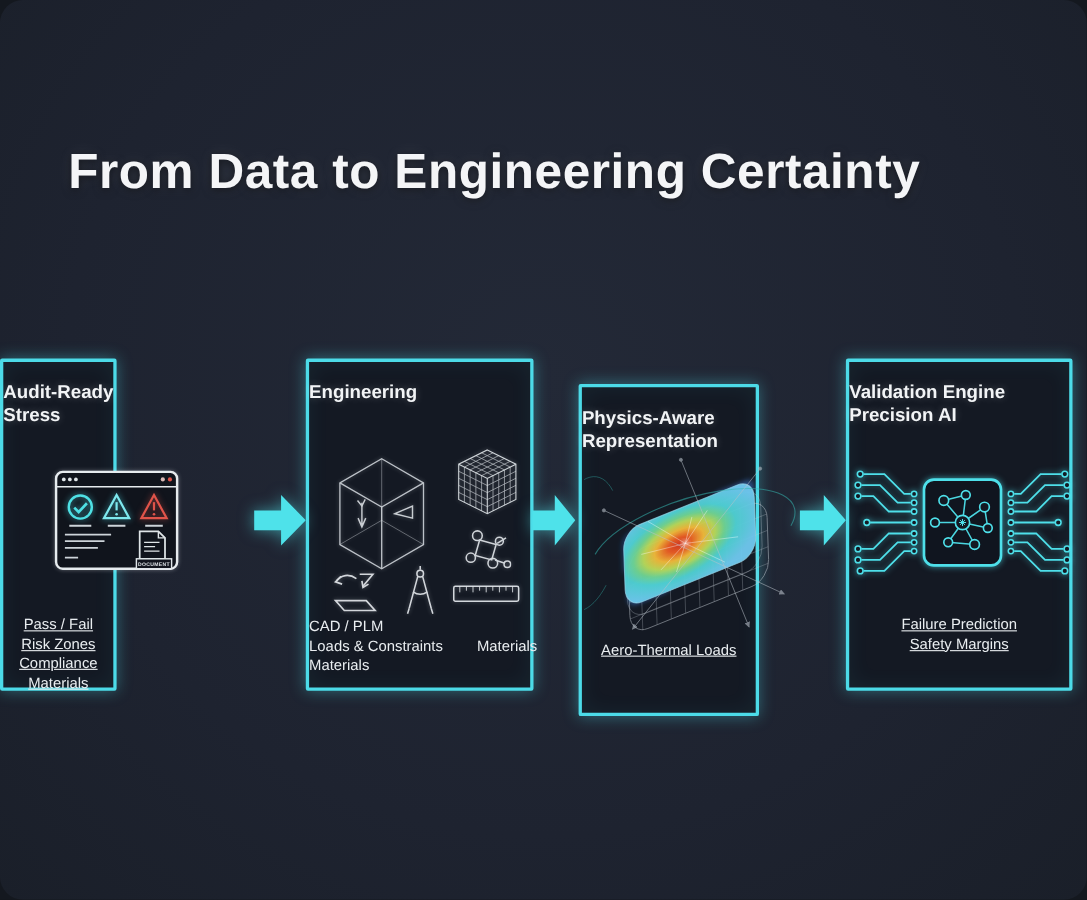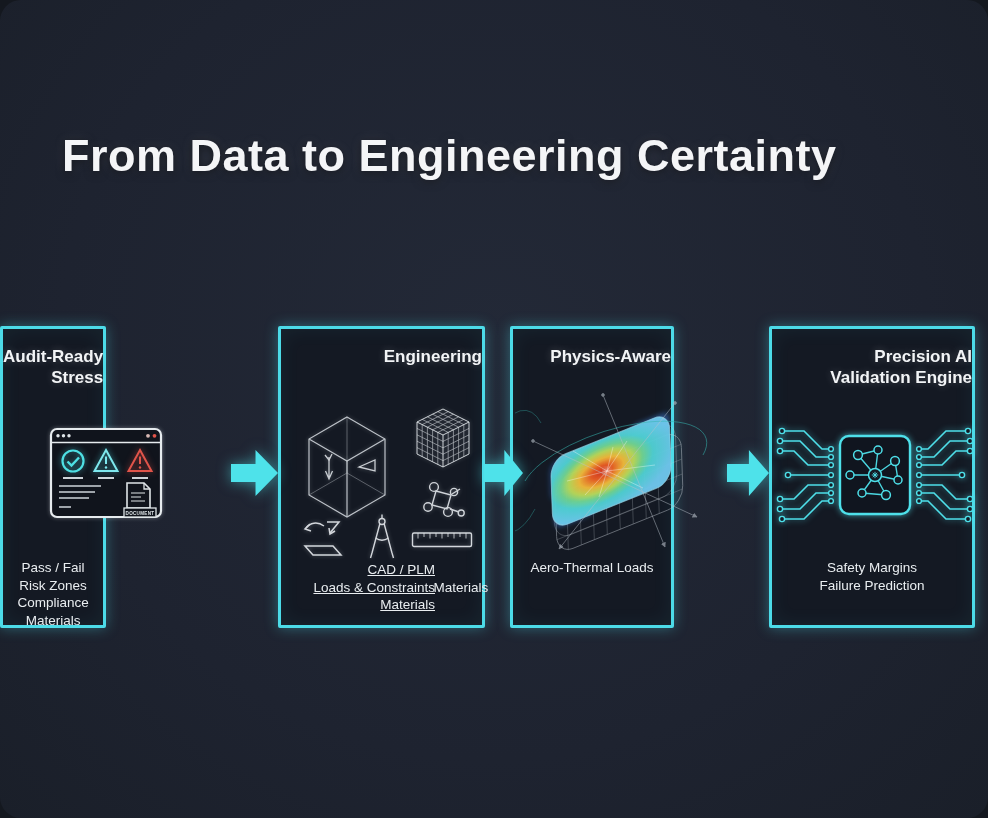--- a/index.html
+++ b/index.html
@@ -14,33 +14,33 @@
     font-size:45px;font-weight:bold;color:#f4f5f7;letter-spacing:.5px;
     text-shadow:0 2px 8px rgba(0,0,0,.55), 0 0 14px rgba(255,255,255,.12);
     white-space:nowrap;
   }
   .panel{
     position:absolute;top:326px;height:302px;box-sizing:border-box;
     background:#141923;border:3px solid #4cdbe8;border-radius:2px;
     box-shadow:0 0 14px rgba(76,219,232,.38), inset 0 0 20px rgba(76,219,232,.07);
   }
   .panel:nth-of-type(1){left:27px;width:206px;}
-  .panel:nth-of-type(2){left:278px;width:207px;padding-left:48px;}
-  .panel:nth-of-type(3){left:510px;width:164px;}
+  .panel:nth-of-type(2){left:278px;width:207px;}
+  .panel:nth-of-type(3){left:526px;width:164px;margin-top:23px;}
   .panel:nth-of-type(4){left:769px;width:206px;}
   .panel-title{
-    margin-top:17px;text-align:right;color:#f2f4f6;font-weight:bold;
+    margin-top:17px;text-align:left;color:#f2f4f6;font-weight:bold;
     font-size:17px;line-height:21px;text-shadow:0 0 8px rgba(255,255,255,.22);
   }
   .panel-captions{
     position:absolute;left:0;top:230px;width:100%;text-align:center;
-    font-size:13.5px;line-height:17.5px;color:#e9edf0;
+    font-size:13.5px;line-height:17.5px;color:#e9edf0;text-decoration:underline;
   }
   .p1-caps{position:absolute;left:0;top:232px;width:100%;font-size:13.5px;line-height:17.5px;color:#e9edf0;}
-  .p1-col{position:absolute;left:0;top:0;width:154px;text-align:right;text-decoration:underline;}
+  .p1-col{position:absolute;left:0;top:0;width:154px;text-align:left;}
   .p1-right{position:absolute;left:152px;top:17.5px;width:56px;text-align:center;}
   .abs{position:absolute;}
   .glow-cyan{filter:drop-shadow(0 0 3px rgba(78,224,236,.65));}
   .icon-white{filter:drop-shadow(0 0 2px rgba(235,240,245,.35));}
   .flow-arrow{position:absolute;top:447px;filter:drop-shadow(0 0 7px rgba(78,226,234,.55));}
 </style>
 </head>
 <body>
 
 <div class="stage">
@@ -129,20 +129,21 @@
         <div>Loads &amp; Constraints</div>
         <div>Materials</div>
       </div>
       <div class="p1-right">Materials</div>
     </div>
   </div>
 
   <div class="panel">
     <div class="panel-title">
       <div>Physics-Aware</div>
+      <div>Representation</div>
     </div>
 
     <svg class="abs" style="left:2px;top:60px" width="202" height="172" viewBox="0 0 202 172">
       <defs>
         <radialGradient id="heat" cx="42%" cy="46%" r="62%">
           <stop offset="0%" stop-color="#d63a20"></stop>
           <stop offset="14%" stop-color="#e85c24"></stop>
           <stop offset="30%" stop-color="#efb83a"></stop>
           <stop offset="44%" stop-color="#b8d85a"></stop>
           <stop offset="56%" stop-color="#6fd393"></stop>
@@ -204,22 +205,22 @@
       </g>
     </svg>
 
     <div class="panel-captions">
       <div>Aero-Thermal Loads</div>
     </div>
   </div>
 
   <div class="panel">
     <div class="panel-title">
+      <div>Validation Engine</div>
       <div>Precision AI</div>
-      <div>Validation Engine</div>
     </div>
 
     <svg class="abs glow-cyan" style="left:2px;top:94px" width="202" height="104" viewBox="0 0 202 104">
 
       <g stroke="#4ee0ea" stroke-width="1.6" fill="none">
         <path d="M11,8 H30 L48,26 H54"></path>
         <path d="M9,18 H26 L42,34 H54"></path>
         <path d="M9,28 H20 L34,42 H54"></path>
         <path d="M17,52 H54"></path>
         <path d="M9,76 H20 L34,62 H54"></path>
@@ -284,22 +285,22 @@
             <circle cx="112" cy="72" r="4.4"></circle>
             <circle cx="88" cy="70" r="4"></circle>
           <circle cx="76" cy="52" r="4"></circle>
           <circle cx="101" cy="52" r="6.5"></circle>
         </g>
         <path d="M101,48.8 V55.2 M97.8,52 H104.2 M98.8,49.8 L103.2,54.2 M103.2,49.8 L98.8,54.2" stroke="#4ee0ea" stroke-width="0.9"></path>
       </g>
     </svg>
 
     <div class="panel-captions">
+      <div>Failure Prediction</div>
       <div>Safety Margins</div>
-      <div>Failure Prediction</div>
     </div>
   </div>
 
   <div class="panel">
     <div class="panel-title">
       <div>Audit-Ready</div>
       <div>Stress</div>
     </div>
 
     <svg class="abs icon-white" style="left:46px;top:98px" width="114" height="98" viewBox="0 0 114 98">

